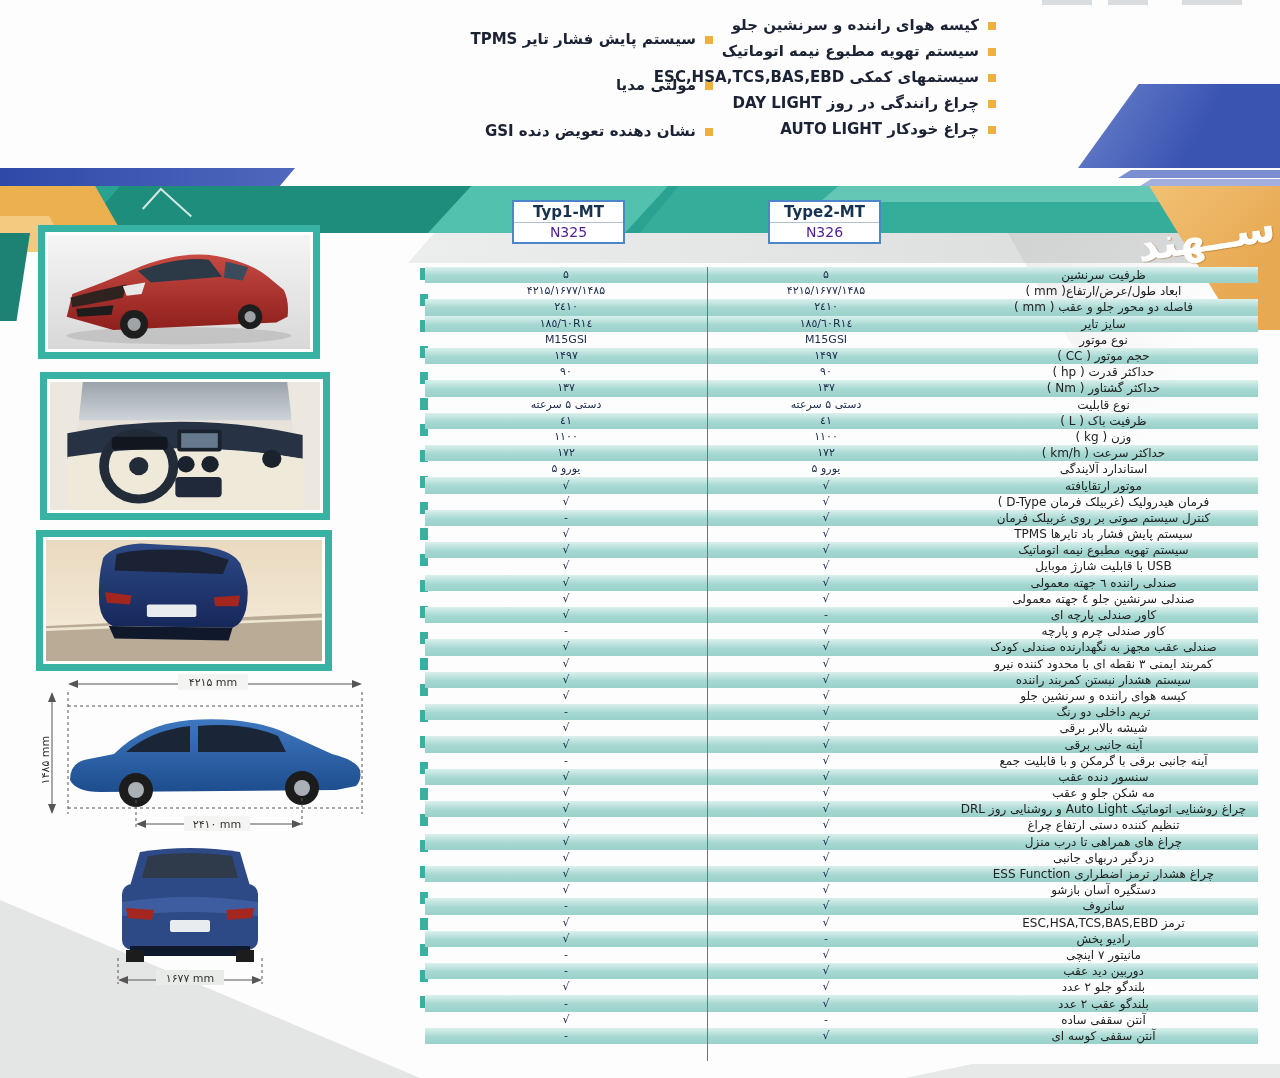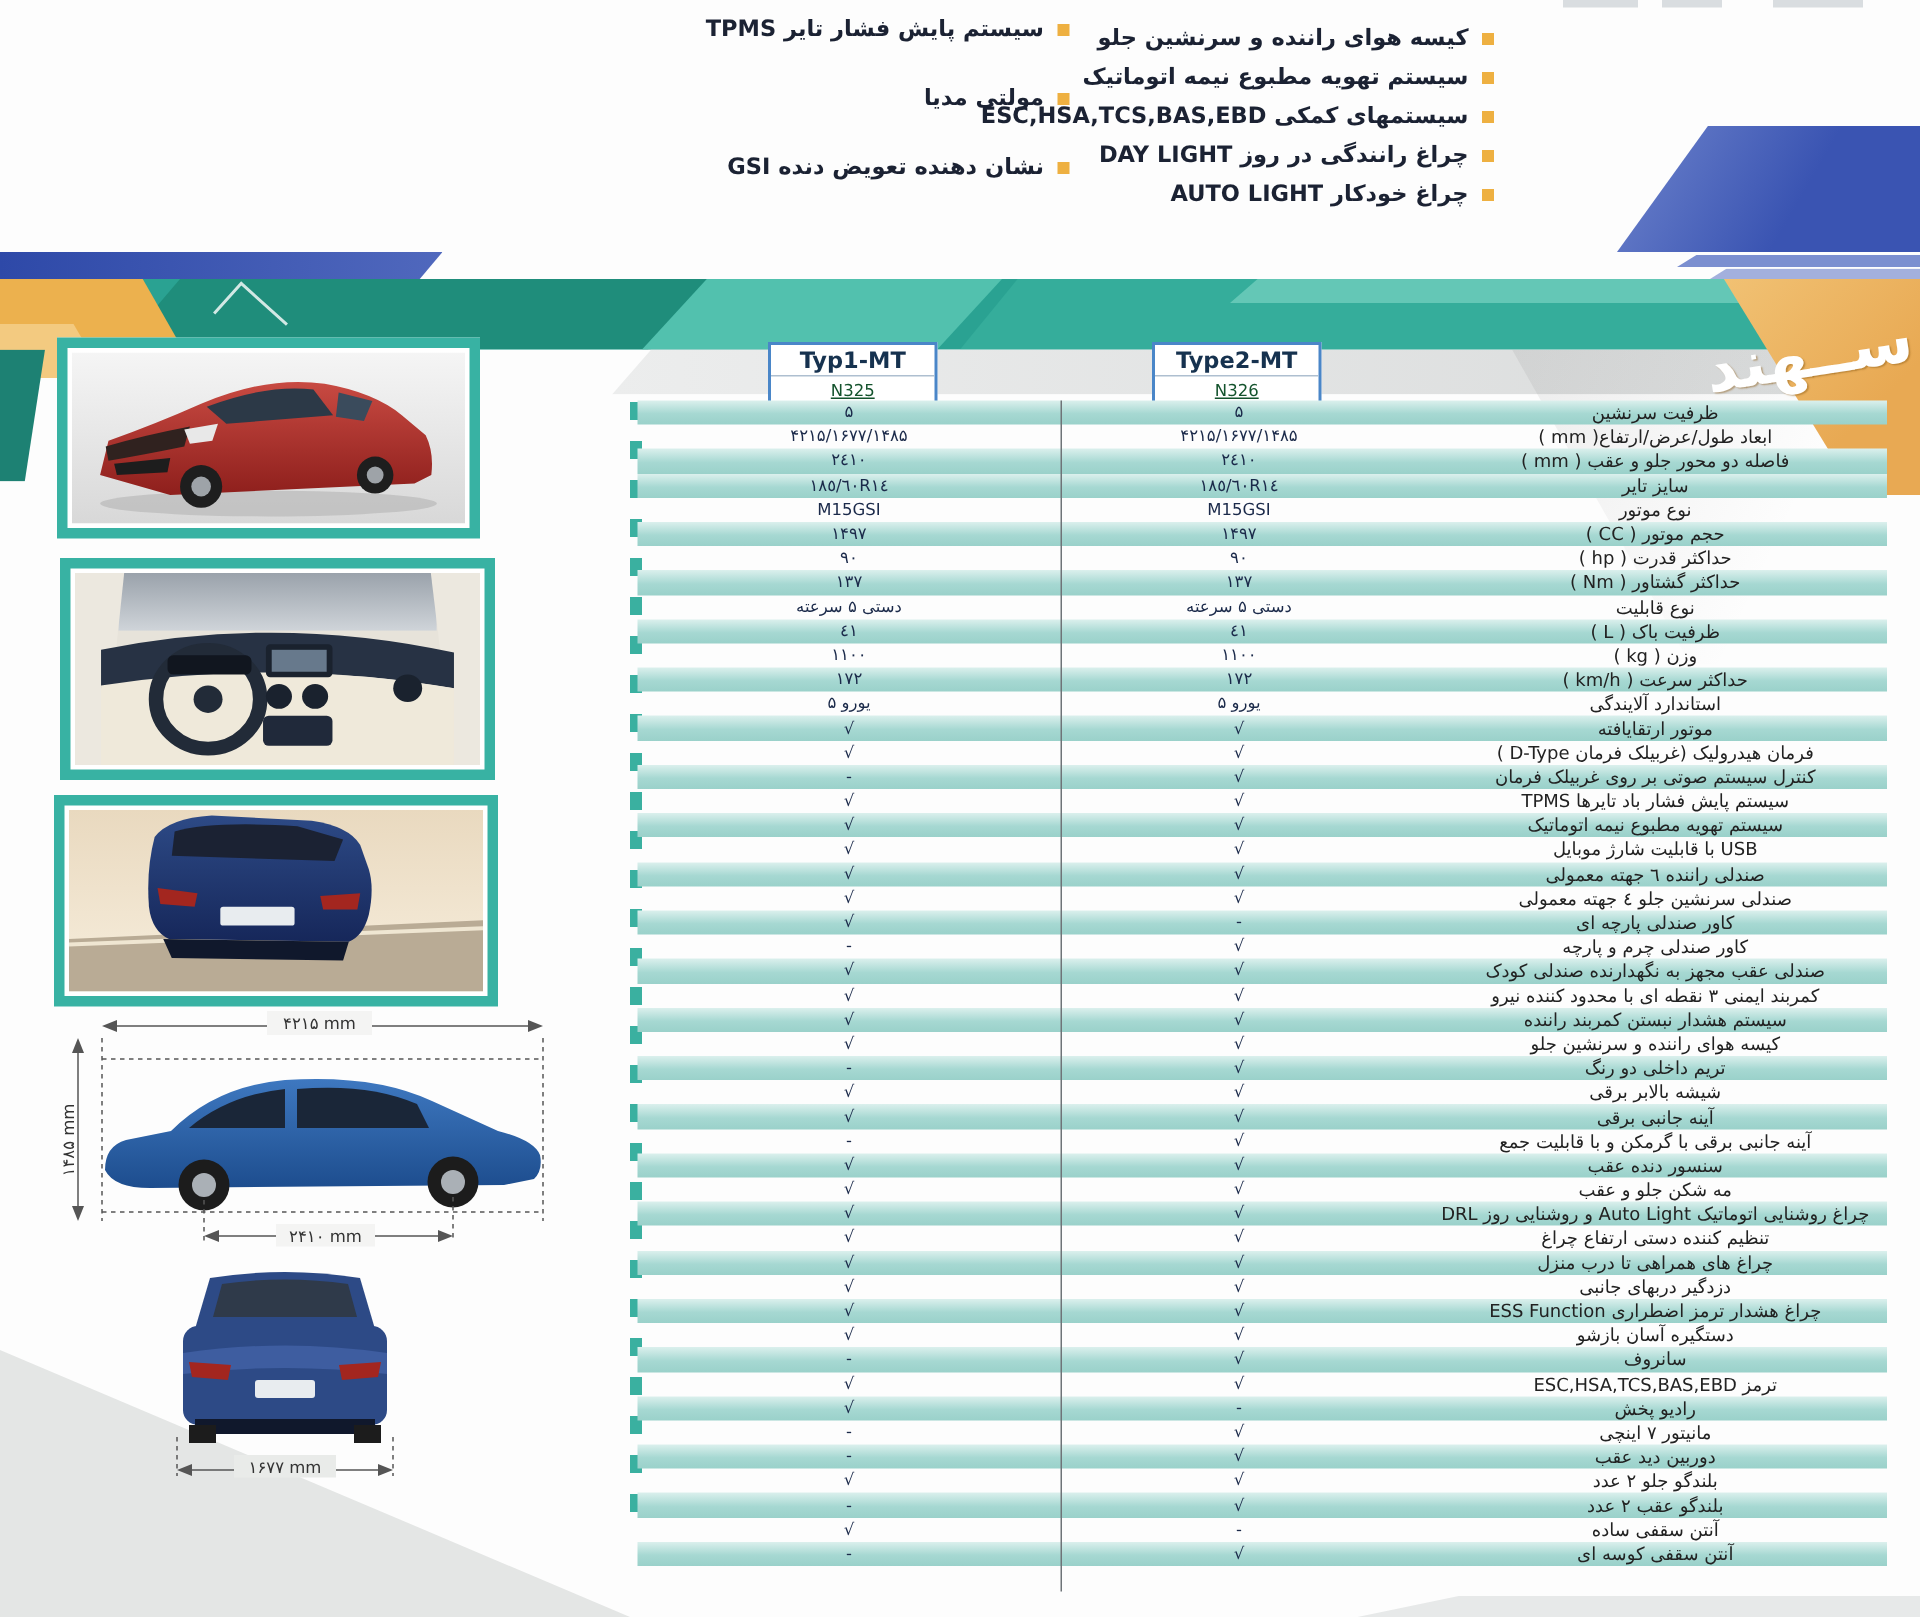--- a/index.html
+++ b/index.html
@@ -1,21 +1,21 @@
 <!DOCTYPE html>
 <html lang="fa"><head>
 <meta charset="utf-8">
 <style>
   html,body{margin:0;padding:0;background:#fff;}
   .page{position:relative;width:1280px;height:1078px;overflow:hidden;background:#fdfdfd;
         font-family:"DejaVu Sans",sans-serif;color:#1c2430;}
   
   .feat-list{position:absolute;display:flex;flex-direction:column;gap:7px;direction:rtl;}
   .feat-list-right{top:16px;right:284px;}
-  .feat-list-left{top:10px;right:567px;gap:27px;}
+  .feat-list-left{top:30px;right:567px;gap:27px;}
   .feat-item{display:flex;align-items:center;gap:9px;font-size:15px;font-weight:bold;
              color:#1b2233;white-space:nowrap;line-height:19px;}
   .feat-bullet{width:8px;height:8px;background:#eeb041;flex:0 0 8px;}
   
   .sliver{position:absolute;background:#d9dde0;height:5px;top:0;}
   .band-blue-left{position:absolute;left:0;top:168px;width:295px;height:19px;
       background:linear-gradient(90deg,#2e49a8,#5068bd);
       clip-path:polygon(0 0,100% 0,calc(100% - 16px) 100%,0 100%);}
   .band-blue-right{position:absolute;left:1078px;top:84px;width:202px;height:84px;
       background:linear-gradient(120deg,#6d83cc,#3a54b2 60%);
@@ -45,28 +45,28 @@
   .gray-strip{position:absolute;left:408px;top:233px;width:872px;height:30px;
       background:linear-gradient(90deg,#eceded,#d8dada);
       clip-path:polygon(3% 0,100% 0,100% 100%,0 100%);}
   .logo-shape{position:absolute;left:1128px;top:186px;width:152px;height:144px;
       background:linear-gradient(135deg,#f2c477,#e8a953 70%);
       clip-path:polygon(14% 0,100% 0,100% 100%,72% 100%);}
   .logo-text{position:absolute;left:1126px;top:212px;width:160px;text-align:center;
       font-size:42px;font-weight:bold;color:#fff;transform:rotate(-9deg);
       text-shadow:1px 1px 1px rgba(140,90,20,.45);direction:rtl;}
   
-  .variant-box{position:absolute;top:228px;width:113px;height:44px;background:#fff;
+  .variant-box{position:absolute;top:200px;width:113px;height:44px;background:#fff;
       border:2px solid #4a86c8;box-sizing:border-box;display:flex;flex-direction:column;}
   .variant-box::before{content:"";position:absolute;left:-7px;top:-7px;right:5px;bottom:5px;
       border:2px solid #8fd0da;z-index:-1;}
   .variant-type{flex:1;display:flex;align-items:center;justify-content:center;
       font-size:15px;font-weight:bold;color:#16324f;border-bottom:1px solid #aebfd0;}
   .variant-code{flex:1;display:flex;align-items:center;justify-content:center;
-      font-size:11px;color:#14532d;text-decoration:underline;}
+      font-size:14px;color:#4c1d95;}
   
   .photo{position:absolute;border:7px solid #38b2a3;background:#fff;padding:3px;box-sizing:border-box;}
   .photo::before{content:"";position:absolute;left:4px;top:-16px;right:-14px;bottom:6px;
       border:3px solid #38b2a3;z-index:-1;}
   .photo svg{display:block;width:100%;height:100%;}
   .photo1{left:38px;top:225px;width:282px;height:134px;}
   .photo2{left:40px;top:372px;width:290px;height:148px;}
   .photo3{left:36px;top:530px;width:296px;height:141px;}
   
   .dash-line{position:absolute;left:420px;top:268px;width:8px;height:744px;

